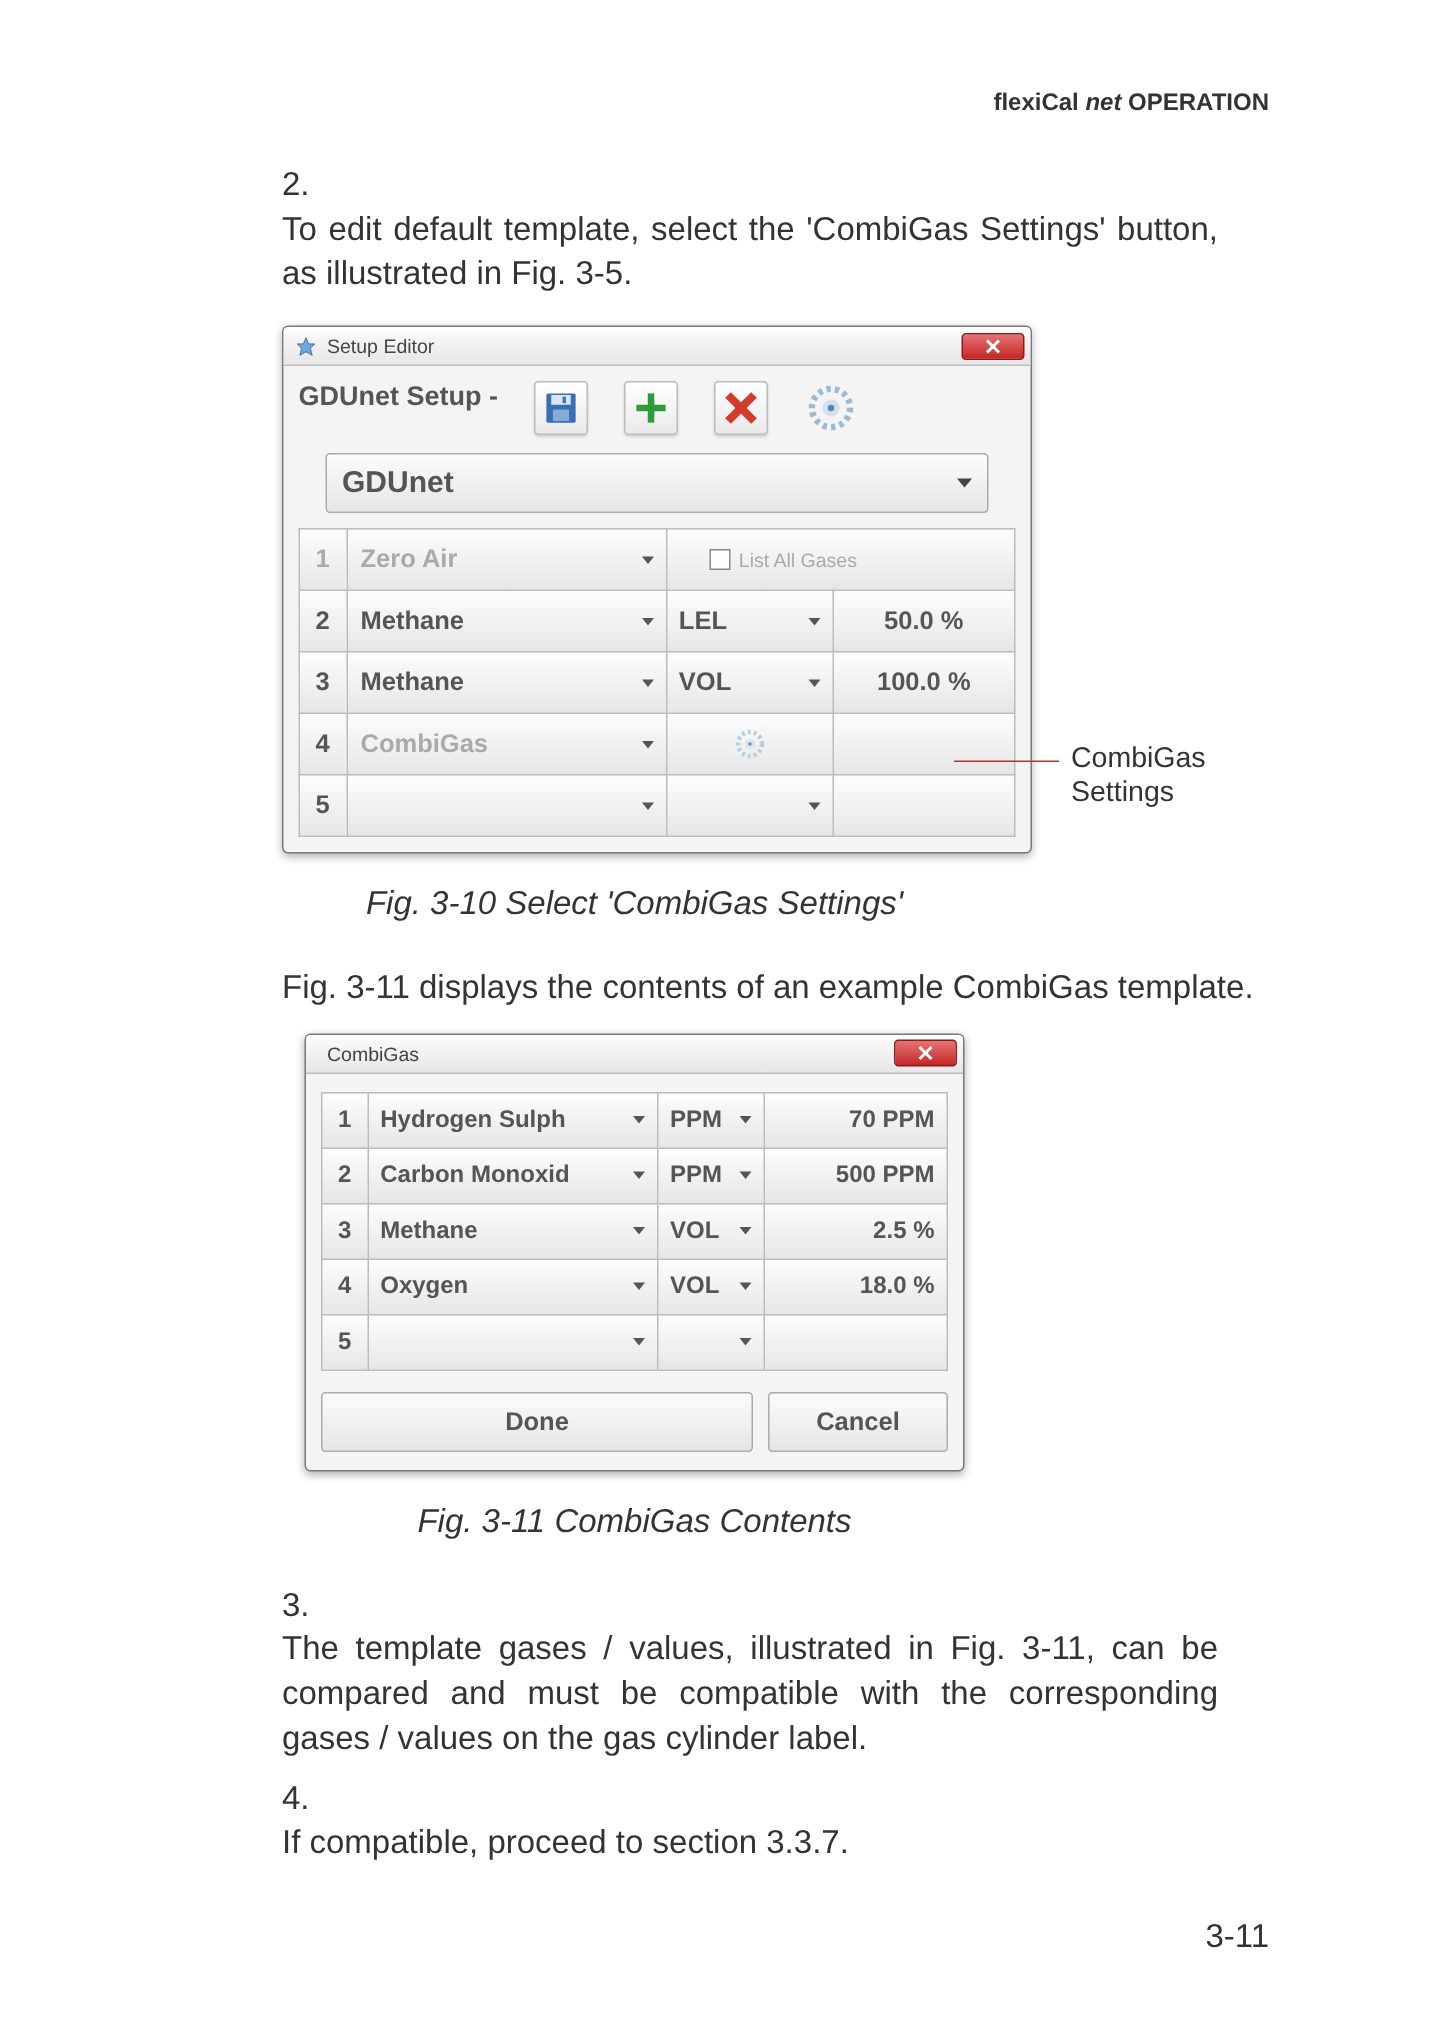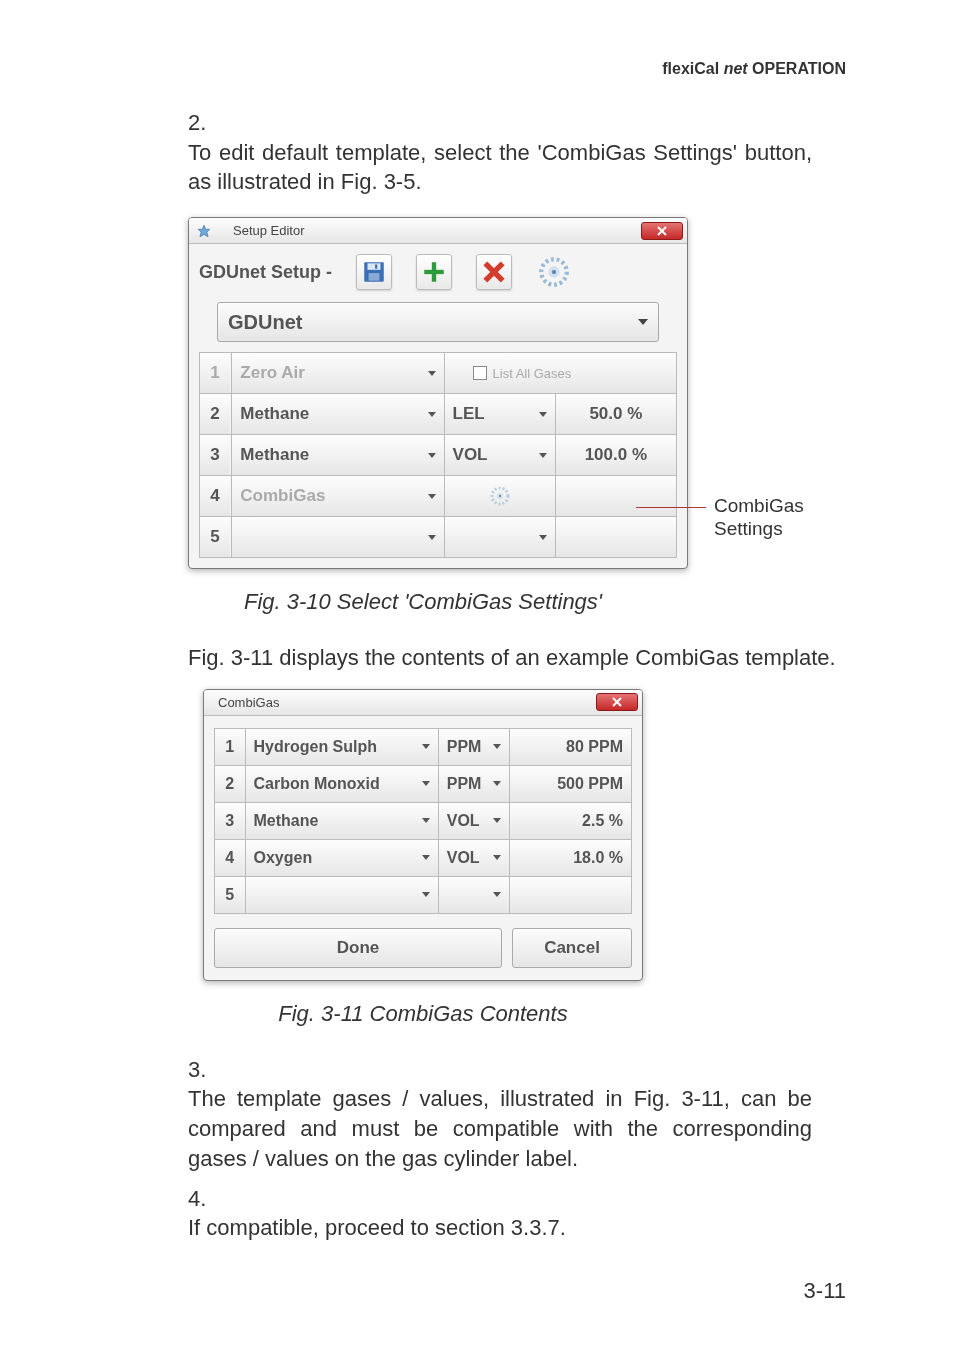--- a/index.html
+++ b/index.html
@@ -9,24 +9,24 @@
   .header-right .italic { font-style: italic; }
   .body-text { font-size: 22px; line-height: 1.35; text-align: justify; }
   .indent-block { margin-left: 188px; }
   .list-num { display: inline-block; width: 34px; vertical-align: top; }
   .list-body { display: inline-block; width: calc(100% - 34px); vertical-align: top; text-align: justify; }
 
   
   .fig310-wrap { margin-top: 20px; margin-left: 188px; margin-bottom: 8px; position: relative; }
   .win310 { width: 500px; border: 1px solid #7a7a7a; border-radius: 4px; background: #f4f4f4; box-shadow: 0 2px 6px rgba(0,0,0,.3); overflow: hidden; display: inline-block; vertical-align: top; }
   .titlebar { height: 26px; background: linear-gradient(#fdfdfd,#e6e6e6); display: flex; align-items: center; justify-content: space-between; padding: 0 4px 0 8px; border-bottom: 1px solid #bbb; }
-  .titlebar .tb-left { display:flex; align-items:center; gap:22px; font-size: 13px; color:#444; }
+  .titlebar .tb-left { display:flex; align-items:center; gap:7px; font-size: 13px; color:#444; }
   .tb-icon-star { width:14px; height:14px; }
   .tb-close { width: 42px; height: 18px; background: linear-gradient(#e57373,#c62828); border:1px solid #8b1a1a; border-radius:3px; display:flex; align-items:center; justify-content:center; color:#fff; font-size:12px; font-weight:bold; }
-  .toolbar { padding: 10px 10px 6px 10px; display:flex; align-items:center; gap:20px; }
+  .toolbar { padding: 10px 10px 6px 10px; display:flex; align-items:flex-start; gap:20px; }
   .toolbar-lbl { font-size:18px; font-weight:bold; color:#555; }
   .toolbar-ico { width:36px; height:36px; border:1px solid #bbb; border-radius:3px; background: linear-gradient(#fff,#e9e9e9); display:flex; align-items:center; justify-content:center; margin-left:4px; box-shadow: 0 1px 2px rgba(0,0,0,.15);}
   .toolbar-ico.no-border { border:none; background:none; box-shadow:none; }
   .svg-icon { width:26px; height:26px; }
   .profile-row { padding: 6px 28px; }
   .profile-box { border:1px solid #aaa; background:linear-gradient(#fcfcfc,#e5e5e5); border-radius:3px; height:40px; display:flex; align-items:center; justify-content:space-between; padding:0 10px; font-size:20px; font-weight:bold; color:#555; }
   .profile-box .caret { width:0;height:0;border-left:5px solid transparent;border-right:5px solid transparent;border-top:6px solid #444; }
   .grid310 { padding: 4px 10px 10px 10px; }
   .grid310 table { width:100%; border-collapse: collapse; }
   .grid310 td { border:1px solid #bbb; padding:0; }
@@ -286,21 +286,21 @@
                     <span class="mini-caret"></span>
                   </div>
                 </td>
             <td class="w2-unit">
                   <div class="cell2">
                     <span>PPM</span>
                     <span class="mini-caret"></span>
                   </div>
                 </td>
             <td class="w2-val">
-                  <div class="cell2 right">80 PPM</div>
+                  <div class="cell2 right">70 PPM</div>
                 </td>
           </tr>
           <tr>
             <td class="w2-num">
                   <div class="cell2 center">2</div>
                 </td>
             <td class="w2-gas">
                   <div class="cell2">
                     <span>Carbon Monoxid</span>
                     <span class="mini-caret"></span>

